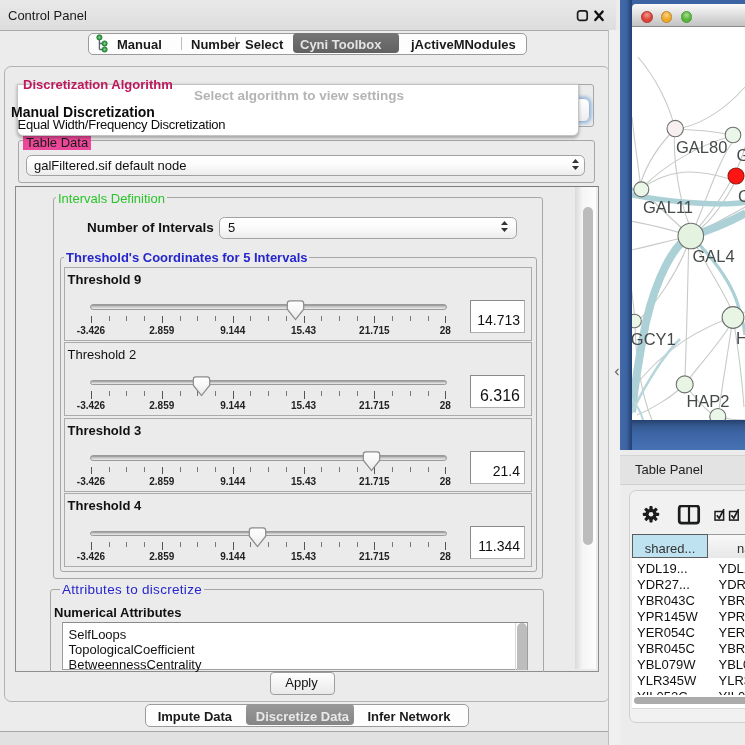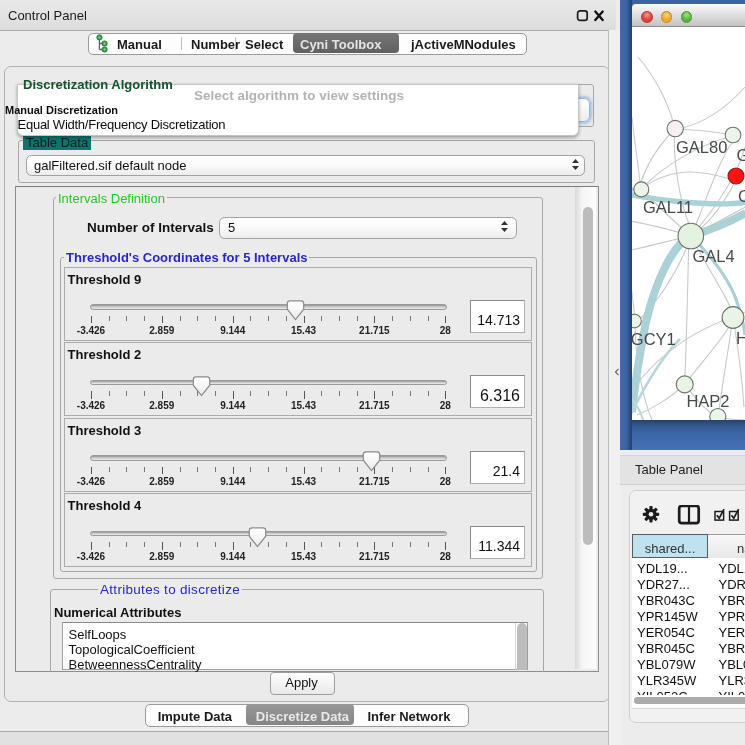--- a/index.html
+++ b/index.html
@@ -28,32 +28,32 @@
 <div class="abs" style="left:191px;top:37px;font-size:13px;color:#1a1a1a;font-weight:600;white-space:nowrap;">Number</div>
 <div class="abs" style="left:234.5px;top:36.5px;width:1px;height:13px;background:#bdbdbd;"></div>
 <div class="abs" style="left:245px;top:37px;font-size:13px;color:#1a1a1a;font-weight:600;white-space:nowrap;">Select</div>
 <div class="abs" style="left:292.5px;top:32.5px;width:106px;height:20.5px;background:linear-gradient(#757575,#616161);border-radius:4px;"></div>
 <div class="abs" style="left:300px;top:37px;font-size:13px;color:#e4e4e4;font-weight:600;white-space:nowrap;">Cyni Toolbox</div>
 <div class="abs" style="left:411px;top:37px;font-size:13px;color:#1a1a1a;font-weight:600;white-space:nowrap;">jActiveMNodules</div>
 <div class="abs" style="left:4px;top:66px;width:604px;height:634px;background:#ebebeb;border:1px solid #b2b2b2;border-radius:7px;"></div>
 <div class="abs" style="left:18px;top:83.5px;width:574px;height:41.5px;border:1px solid #a7a7a7;border-radius:3px;"></div>
 <div class="abs" style="left:560px;top:97.5px;width:28px;height:22px;background:linear-gradient(#fff,#ededed);border:1px solid #9ab7d8;border-radius:6px;box-shadow:0 0 3px 2px rgba(120,165,215,.6);"></div>
 <div class="abs" style="left:18px;top:140.3px;width:575px;height:41px;border:1px solid #a7a7a7;border-radius:3px;"></div>
-<div class="abs" style="left:23px;top:134.8px;font-size:13px;color:#1a1a1a;font-weight:normal;white-space:nowrap;"><span style="background:#0f766e;padding:0 3px;">Table Data</span></div>
+<div class="abs" style="left:23px;top:134.8px;font-size:13px;color:#1a1a1a;font-weight:normal;white-space:nowrap;"><span style="background:#ec4899;padding:0 3px;">Table Data</span></div>
 <div class="abs" style="left:25.8px;top:154.5px;width:557px;height:19.6px;background:linear-gradient(#fff 0%,#fbfbfb 45%,#ececec 100%);border:1px solid #a2a2a2;border-radius:5.5px;"></div>
 <div class="abs" style="left:34px;top:157.7px;font-size:13px;color:#111;font-weight:normal;white-space:nowrap;">galFiltered.sif default node</div>
 <svg class="abs" style="left:570px;top:158px" width="12" height="13" viewBox="0 0 12 13">
     <path d="M5.5 1 L9 5 L2 5 Z" fill="#333"></path>
     <path d="M5.5 12 L2 8 L9 8 Z" fill="#333"></path>
   </svg>
 <div class="abs" style="left:17px;top:84.2px;width:560px;height:49.4px;background:#fff;border:1px solid #c4c4c4;border-radius:0 0 6px 6px;box-shadow:0 1.5px 3.5px rgba(0,0,0,.32);z-index:40;"></div>
 <div class="abs" style="left:194px;top:88.3px;font-size:13.5px;color:#b4b4b4;font-weight:600;white-space:nowrap;z-index:41;">Select algorithm to view settings</div>
-<div class="abs" style="left:5px;top:103.7px;font-size:11px;color:#0c0c0c;font-weight:bold;white-space:nowrap;z-index:41;">Manual Discretization</div>
+<div class="abs" style="left:11px;top:103.7px;font-size:14px;color:#0c0c0c;font-weight:bold;white-space:nowrap;z-index:41;">Manual Discretization</div>
 <div class="abs" style="left:17.5px;top:117.2px;font-size:13px;color:#0c0c0c;font-weight:normal;white-space:nowrap;z-index:41;letter-spacing:-0.25px;">Equal Width/Frequency Discretization</div>
-<div class="abs" style="left:23px;top:77.2px;font-size:13px;color:#14532d;font-weight:bold;white-space:nowrap;z-index:42;text-align:right;">Discretization Algorithm</div>
+<div class="abs" style="left:23px;top:77.2px;font-size:13px;color:#be185d;font-weight:bold;white-space:nowrap;z-index:42;text-align:right;">Discretization Algorithm</div>
 <div class="abs" style="left:15px;top:186px;width:581.5px;height:484px;border:1px solid #8d8d8d;border-top-color:#7c7c7c;background:#ebebeb;"></div>
 <div class="abs" style="left:575.2px;top:187px;width:20.5px;height:482px;background:linear-gradient(90deg,#d9d9d9 0,#f5f5f5 35%,#fdfdfd 100%);"></div>
 <div class="abs" style="left:583px;top:207px;width:10.4px;height:338px;background:#bcbcbc;border-radius:5.2px;"></div>
 <div class="abs" style="left:52.8px;top:197px;width:487.9px;height:379.5px;border:1px solid #a7a7a7;border-radius:3px;"></div>
 <div class="abs" style="left:56px;top:190.7px;font-size:13px;color:#2bc42b;font-weight:normal;white-space:nowrap;"><span style="background:#ebebeb;padding:0 2px;">Intervals Definition</span></div>
 <div class="abs" style="left:87px;top:220.3px;font-size:13.5px;color:#111;font-weight:bold;white-space:nowrap;">Number of Intervals</div>
 <div class="abs" style="left:219px;top:216.5px;width:296px;height:20px;background:linear-gradient(#fff 0%,#fbfbfb 45%,#ececec 100%);border:1px solid #a2a2a2;border-radius:5.5px;"></div>
 <div class="abs" style="left:228px;top:219.8px;font-size:13px;color:#111;font-weight:normal;white-space:nowrap;">5</div>
 <svg class="abs" style="left:499px;top:220px" width="12" height="13" viewBox="0 0 12 13">
     <path d="M5.5 1 L9 5 L2 5 Z" fill="#333"></path>
@@ -97,21 +97,21 @@
       <linearGradient id="g" x1="0" y1="0" x2="0" y2="1">
         <stop offset="0" stop-color="#ffffff"></stop>
         <stop offset="0.5" stop-color="#f6f6f6"></stop>
         <stop offset="1" stop-color="#e8e8e8"></stop>
       </linearGradient>
     </defs>
   </svg>
 <div class="abs" style="left:470px;top:300px;width:55px;height:33px;background:#fff;border:1px solid #b0b0b0;border-top-color:#8a8a8a;border-left-color:#8a8a8a;box-sizing:border-box;"></div>
 <div class="abs" style="left:470px;top:311.5px;font-size:14px;color:#111;font-weight:normal;white-space:nowrap;width:50px;text-align:right;">14.713</div>
 <div class="abs" style="left:63.5px;top:341.8px;width:466px;height:72.5px;border:1px solid #ababab;background:#ebebeb;"></div>
-<div class="abs" style="left:67.5px;top:346.8px;font-size:13px;color:#111;font-weight:bold;white-space:nowrap;">Threshold 2</div>
+<div class="abs" style="left:67.5px;top:346.8px;font-size:13px;color:#111;font-weight:normal;white-space:nowrap;">Threshold 2</div>
 <div class="abs" style="left:89.5px;top:379.7px;width:357.5px;height:5.2px;background:linear-gradient(#8f8f8f 0,#c0c0c0 35%,#ededed 100%);border:1px solid #9a9a9a;border-radius:3px;box-sizing:border-box;"></div>
 <div class="abs" style="left:91px;top:391.3px;width:1px;height:7.4px;background:#555;"></div>
 <div class="abs" style="left:108.7px;top:391.3px;width:1px;height:4.6px;background:#777;"></div>
 <div class="abs" style="left:126.4px;top:391.3px;width:1px;height:4.6px;background:#777;"></div>
 <div class="abs" style="left:144.1px;top:391.3px;width:1px;height:4.6px;background:#777;"></div>
 <div class="abs" style="left:161.8px;top:391.3px;width:1px;height:7.4px;background:#555;"></div>
 <div class="abs" style="left:179.6px;top:391.3px;width:1px;height:4.6px;background:#777;"></div>
 <div class="abs" style="left:197.3px;top:391.3px;width:1px;height:4.6px;background:#777;"></div>
 <div class="abs" style="left:215px;top:391.3px;width:1px;height:4.6px;background:#777;"></div>
 <div class="abs" style="left:232.7px;top:391.3px;width:1px;height:7.4px;background:#555;"></div>
@@ -223,21 +223,21 @@
       <linearGradient id="g" x1="0" y1="0" x2="0" y2="1">
         <stop offset="0" stop-color="#ffffff"></stop>
         <stop offset="0.5" stop-color="#f6f6f6"></stop>
         <stop offset="1" stop-color="#e8e8e8"></stop>
       </linearGradient>
     </defs>
   </svg>
 <div class="abs" style="left:470px;top:526.3px;width:55px;height:33px;background:#fff;border:1px solid #b0b0b0;border-top-color:#8a8a8a;border-left-color:#8a8a8a;box-sizing:border-box;"></div>
 <div class="abs" style="left:470px;top:537.8px;font-size:14px;color:#111;font-weight:normal;white-space:nowrap;width:50px;text-align:right;">11.344</div>
 <div class="abs" style="left:50px;top:589px;width:492px;height:95px;border:1px solid #a7a7a7;border-radius:3px;clip-path:inset(0 0 14px 0);"></div>
-<div class="abs" style="left:60px;top:582.2px;font-size:13.5px;color:#2626cc;font-weight:normal;white-space:nowrap;margin-left:38px;"><span style="background:#ebebeb;padding:0 2px;letter-spacing:0.3px;">Attributes to discretize</span></div>
+<div class="abs" style="left:60px;top:582.2px;font-size:13.5px;color:#2626cc;font-weight:normal;white-space:nowrap;"><span style="background:#ebebeb;padding:0 2px;letter-spacing:0.3px;">Attributes to discretize</span></div>
 <div class="abs" style="left:54px;top:604.5px;font-size:13px;color:#111;font-weight:bold;white-space:nowrap;">Numerical Attributes</div>
 <div class="abs" style="left:62px;top:621.5px;width:466px;height:48.5px;background:#fff;border:1px solid #9e9e9e;border-top-color:#8a8a8a;box-sizing:border-box;"></div>
 <div class="abs" style="left:68.5px;top:626.5px;font-size:13px;color:#111;font-weight:normal;white-space:nowrap;">SelfLoops</div>
 <div class="abs" style="left:68.5px;top:641.8px;font-size:13px;color:#111;font-weight:normal;white-space:nowrap;">TopologicalCoefficient</div>
 <div class="abs" style="left:68.5px;top:657.1px;font-size:13px;color:#111;font-weight:normal;white-space:nowrap;">BetweennessCentrality</div>
 <div class="abs" style="left:515px;top:622.5px;width:1px;height:47px;background:#d8d8d8;"></div>
 <div class="abs" style="left:516.5px;top:623px;width:10.5px;height:46.5px;background:#bdbdbd;border-radius:5px 5px 0 0;"></div>
 <div class="abs" style="left:270px;top:672px;width:63px;height:20.5px;background:linear-gradient(#fff,#e9e9e9);border:1px solid #9e9e9e;border-radius:4px;"></div>
 <div class="abs" style="left:270px;top:675.3px;font-size:13px;color:#111;font-weight:normal;white-space:nowrap;width:63px;text-align:center;">Apply</div>
 <div class="abs" style="left:144.7px;top:704px;width:322px;height:20.6px;background:#fdfdfd;border:1px solid #9b9b9b;border-radius:5px;"></div>

